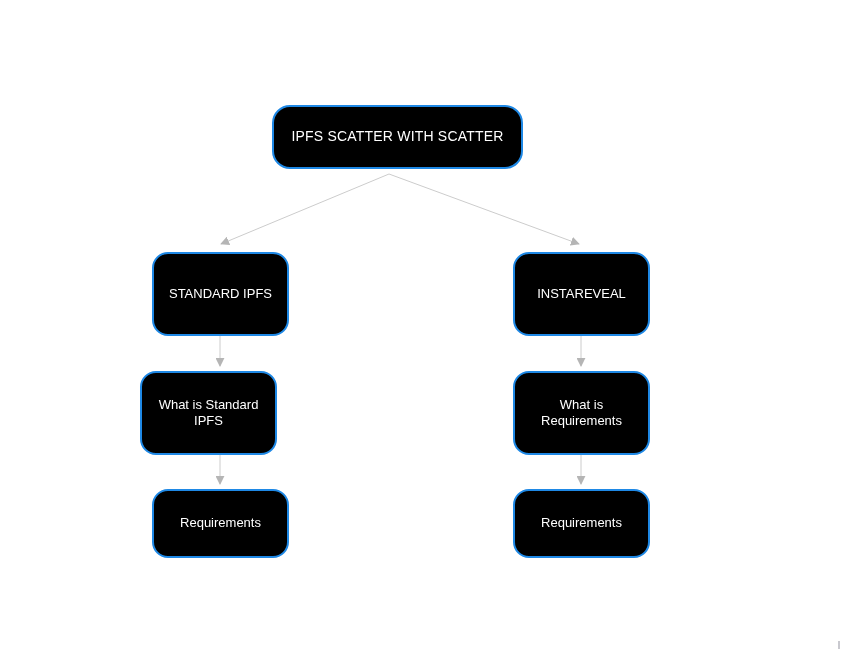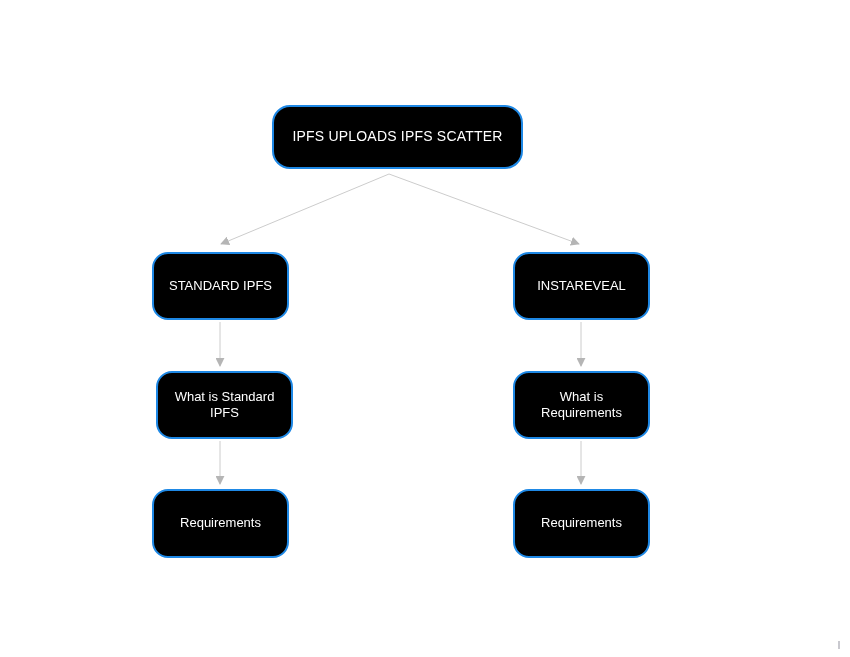--- a/index.html
+++ b/index.html
@@ -38,27 +38,27 @@
   }
   .node span { display: block; padding: 0 6px; }
   .node-root {
     left: 272px; top: 105px;
     width: 251px; height: 64px;
     border-radius: 18px;
     font-size: 14px;
     letter-spacing: 0.2px;
   }
   .node-branch {
-    width: 137px; height: 68px;
+    width: 137px; height: 84px;
     border-radius: 16px;
     font-size: 13px;
   }
   .node-standard       { left: 152px; top: 252px; }
   .node-instareveal    { left: 513px; top: 252px; }
-  .node-what-standard  { left: 156px; top: 371px; justify-content: center; }
+  .node-what-standard  { left: 140px; top: 371px; justify-content: center; }
   .node-what-instareveal { left: 513px; top: 371px; }
   .node-req-left       { left: 152px; top: 489px; height: 69px; }
   .node-req-right      { left: 513px; top: 489px; height: 69px; }
   .edge-line {
     stroke: var(--connector, #cccccc);
     stroke-width: 1;
     fill: none;
   }
   .page-artifact {
     position: absolute;
@@ -80,21 +80,21 @@
     </defs>
     <line class="edge-line" x1="389" y1="174" x2="221" y2="244" marker-end="url(#arrow)"></line>
     <line class="edge-line" x1="389" y1="174" x2="579" y2="244" marker-end="url(#arrow)"></line>
     <line class="edge-line" x1="220" y1="322" x2="220" y2="366" marker-end="url(#arrow)"></line>
     <line class="edge-line" x1="220" y1="441" x2="220" y2="484" marker-end="url(#arrow)"></line>
     <line class="edge-line" x1="581" y1="322" x2="581" y2="366" marker-end="url(#arrow)"></line>
     <line class="edge-line" x1="581" y1="441" x2="581" y2="484" marker-end="url(#arrow)"></line>
   </svg>
 
   <div class="node node-root">
-    <span>IPFS UPLOADS IPFS SCATTER</span>
+    <span>IPFS SCATTER WITH SCATTER</span>
   </div>
 
   <div class="node node-branch node-standard">
     <span>STANDARD IPFS</span>
   </div>
 
   <div class="node node-branch node-instareveal">
     <span>INSTAREVEAL</span>
   </div>
 

